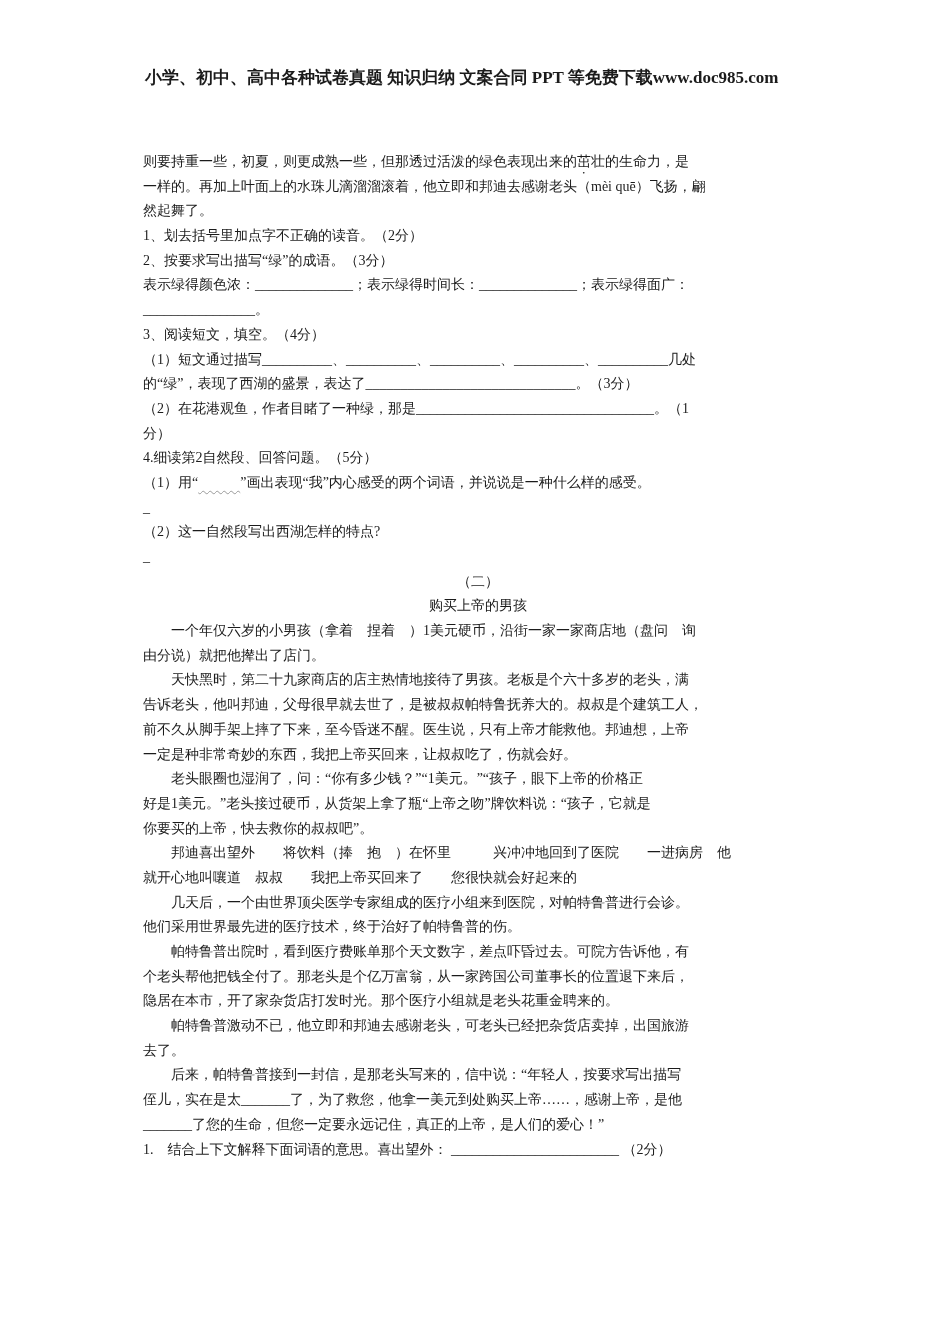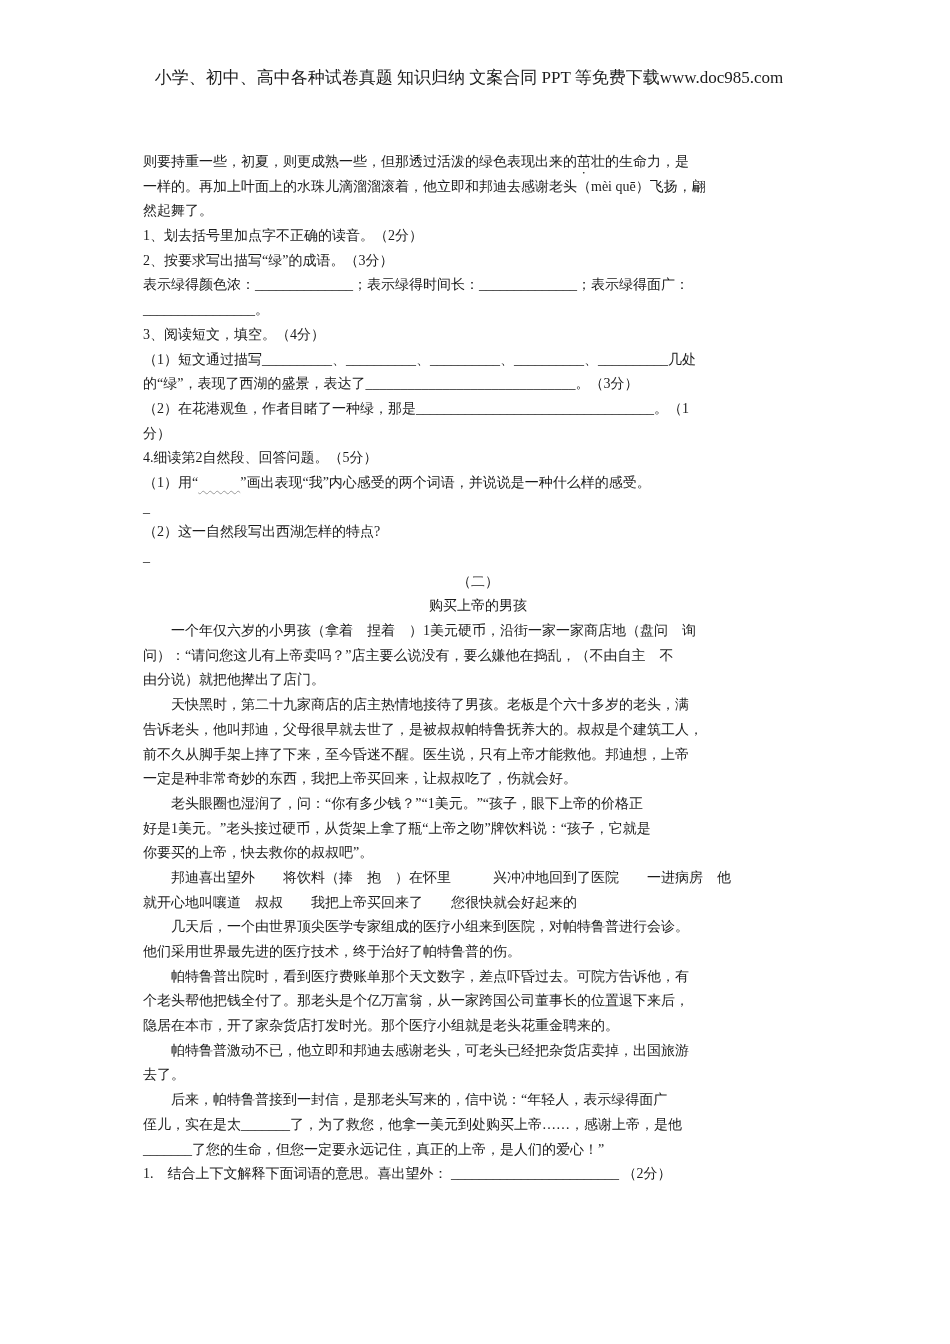--- a/index.html
+++ b/index.html
@@ -15,24 +15,25 @@
     font-family: "Liberation Serif", "DejaVu Serif", serif;
     color: #1b1b1b;
     overflow: hidden;
   }
   .header {
     position: absolute;
     top: 66px;
     left: 145px;
     width: 648px;
     display: flex;
-    justify-content: center;
+    justify-content: flex-start;
     align-items: baseline;
     font-size: 17px;
     white-space: pre;
+    font-weight: bold;
   }
   .doc {
     position: absolute;
     top: 150px;
     left: 143px;
     width: 670px;
     font-size: 14px;
     line-height: 24.7px;
   }
   .line {
@@ -76,36 +77,35 @@
       <div class="line">（2）在花港观鱼，作者目睹了一种绿，那是__________________________________。（1</div>
       <div class="line">分）</div>
       <div class="line">4.细读第2自然段、回答问题。（5分）</div>
       <div class="line"><span>（1）用“</span><span class="wavy">&nbsp;&nbsp;&nbsp;&nbsp;&nbsp;&nbsp;&nbsp;&nbsp;&nbsp;&nbsp;&nbsp;&nbsp;</span><span>”画出表现“我”内心感受的两个词语，并说说是一种什么样的感受。</span></div>
       <div class="line">_</div>
       <div class="line">（2）这一自然段写出西湖怎样的特点?</div>
       <div class="line">_</div>
       <div class="line center">（二）</div>
       <div class="line center">购买上帝的男孩</div>
       <div class="line">　　一个年仅六岁的小男孩（拿着　捏着　）1美元硬币，沿街一家一家商店地（盘问　询</div>
-      <div class="line">问）：“请问您这儿有上帝卖吗？”店主要么说没有，要么嫌他在捣乱，（不由自主　不</div>
       <div class="line">由分说）就把他撵出了店门。</div>
       <div class="line">　　天快黑时，第二十九家商店的店主热情地接待了男孩。老板是个六十多岁的老头，满</div>
       <div class="line">告诉老头，他叫邦迪，父母很早就去世了，是被叔叔帕特鲁抚养大的。叔叔是个建筑工人，</div>
       <div class="line">前不久从脚手架上摔了下来，至今昏迷不醒。医生说，只有上帝才能救他。邦迪想，上帝</div>
       <div class="line">一定是种非常奇妙的东西，我把上帝买回来，让叔叔吃了，伤就会好。</div>
       <div class="line">　　老头眼圈也湿润了，问：“你有多少钱？”“1美元。”“孩子，眼下上帝的价格正</div>
       <div class="line">好是1美元。”老头接过硬币，从货架上拿了瓶“上帝之吻”牌饮料说：“孩子，它就是</div>
       <div class="line">你要买的上帝，快去救你的叔叔吧”。</div>
       <div class="line">　　邦迪喜出望外　　将饮料（捧　抱　）在怀里　　　兴冲冲地回到了医院　　一进病房　他</div>
       <div class="line">就开心地叫嚷道　叔叔　　我把上帝买回来了　　您很快就会好起来的</div>
       <div class="line">　　几天后，一个由世界顶尖医学专家组成的医疗小组来到医院，对帕特鲁普进行会诊。</div>
       <div class="line">他们采用世界最先进的医疗技术，终于治好了帕特鲁普的伤。</div>
       <div class="line">　　帕特鲁普出院时，看到医疗费账单那个天文数字，差点吓昏过去。可院方告诉他，有</div>
       <div class="line">个老头帮他把钱全付了。那老头是个亿万富翁，从一家跨国公司董事长的位置退下来后，</div>
       <div class="line">隐居在本市，开了家杂货店打发时光。那个医疗小组就是老头花重金聘来的。</div>
       <div class="line">　　帕特鲁普激动不已，他立即和邦迪去感谢老头，可老头已经把杂货店卖掉，出国旅游</div>
       <div class="line">去了。</div>
-      <div class="line">　　后来，帕特鲁普接到一封信，是那老头写来的，信中说：“年轻人，表示绿得面广</div>
+      <div class="line">　　后来，帕特鲁普接到一封信，是那老头写来的，信中说：“年轻人，按要求写出描写</div>
       <div class="line">侄儿，实在是太_______了，为了救您，他拿一美元到处购买上帝……，感谢上帝，是他</div>
       <div class="line">_______了您的生命，但您一定要永远记住，真正的上帝，是人们的爱心！”</div>
       <div class="line">1.　结合上下文解释下面词语的意思。喜出望外： ________________________ （2分）</div>
     </div>
 </div>
 
 </body></html>

